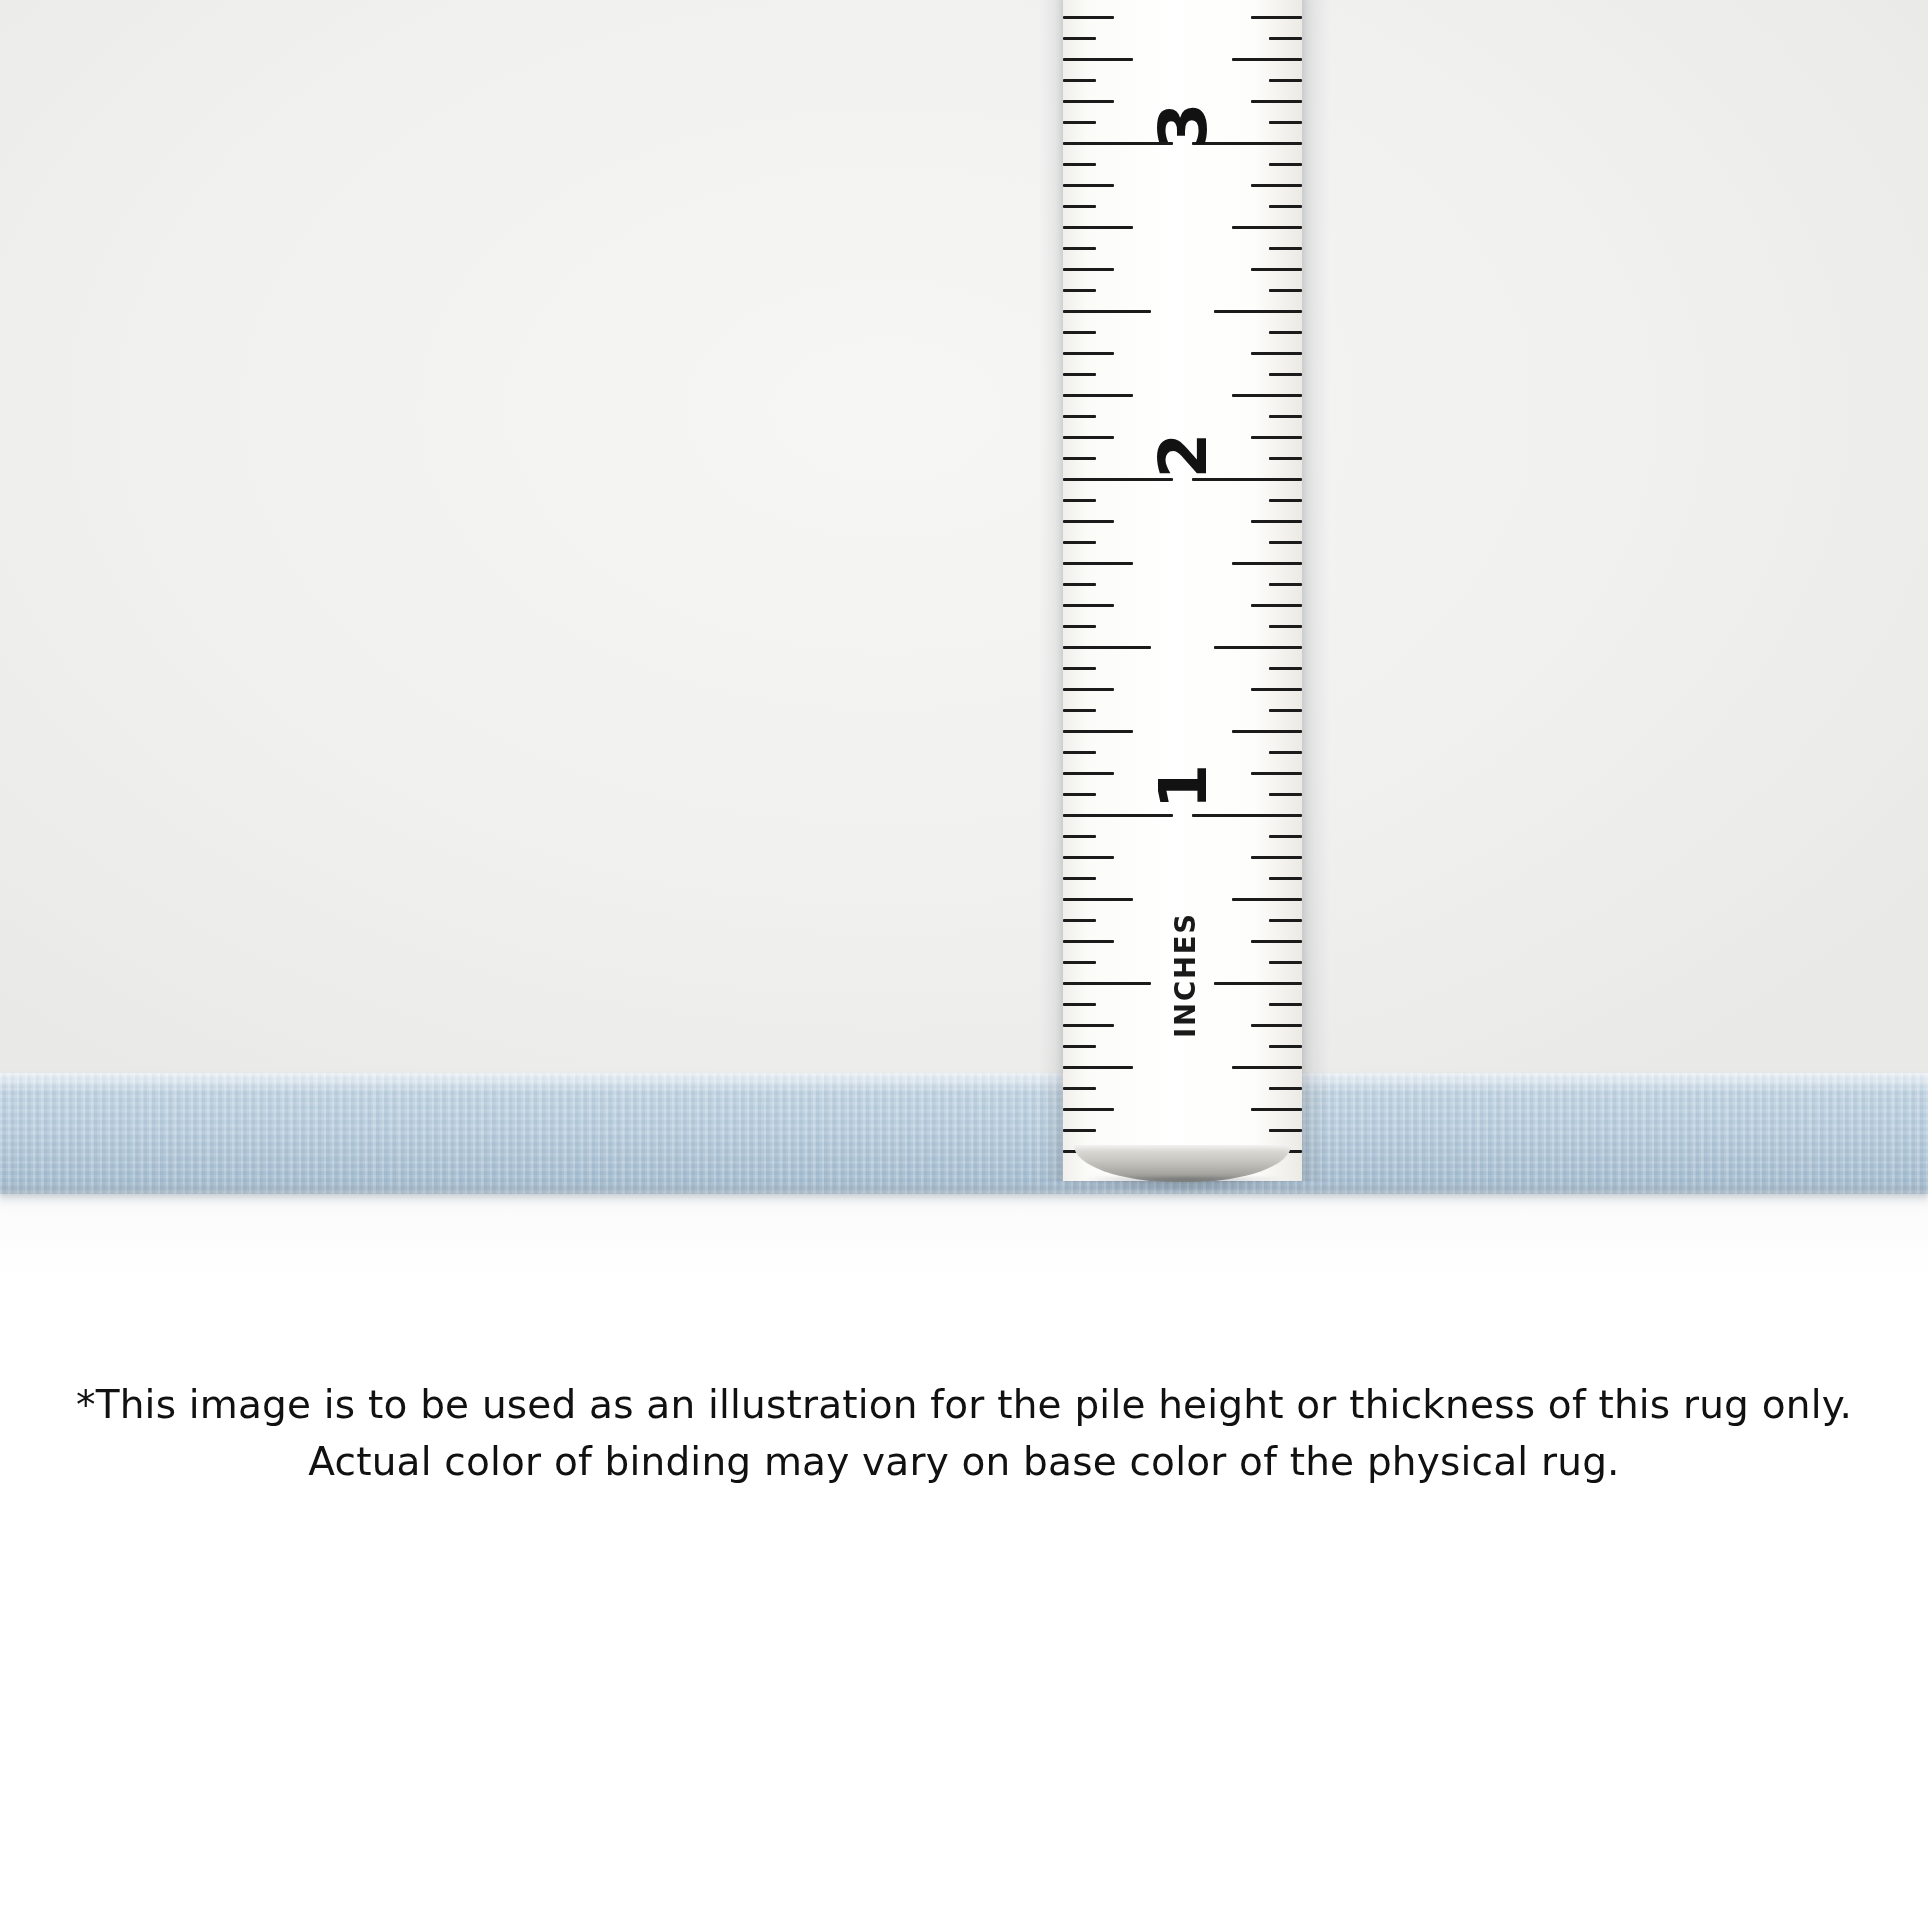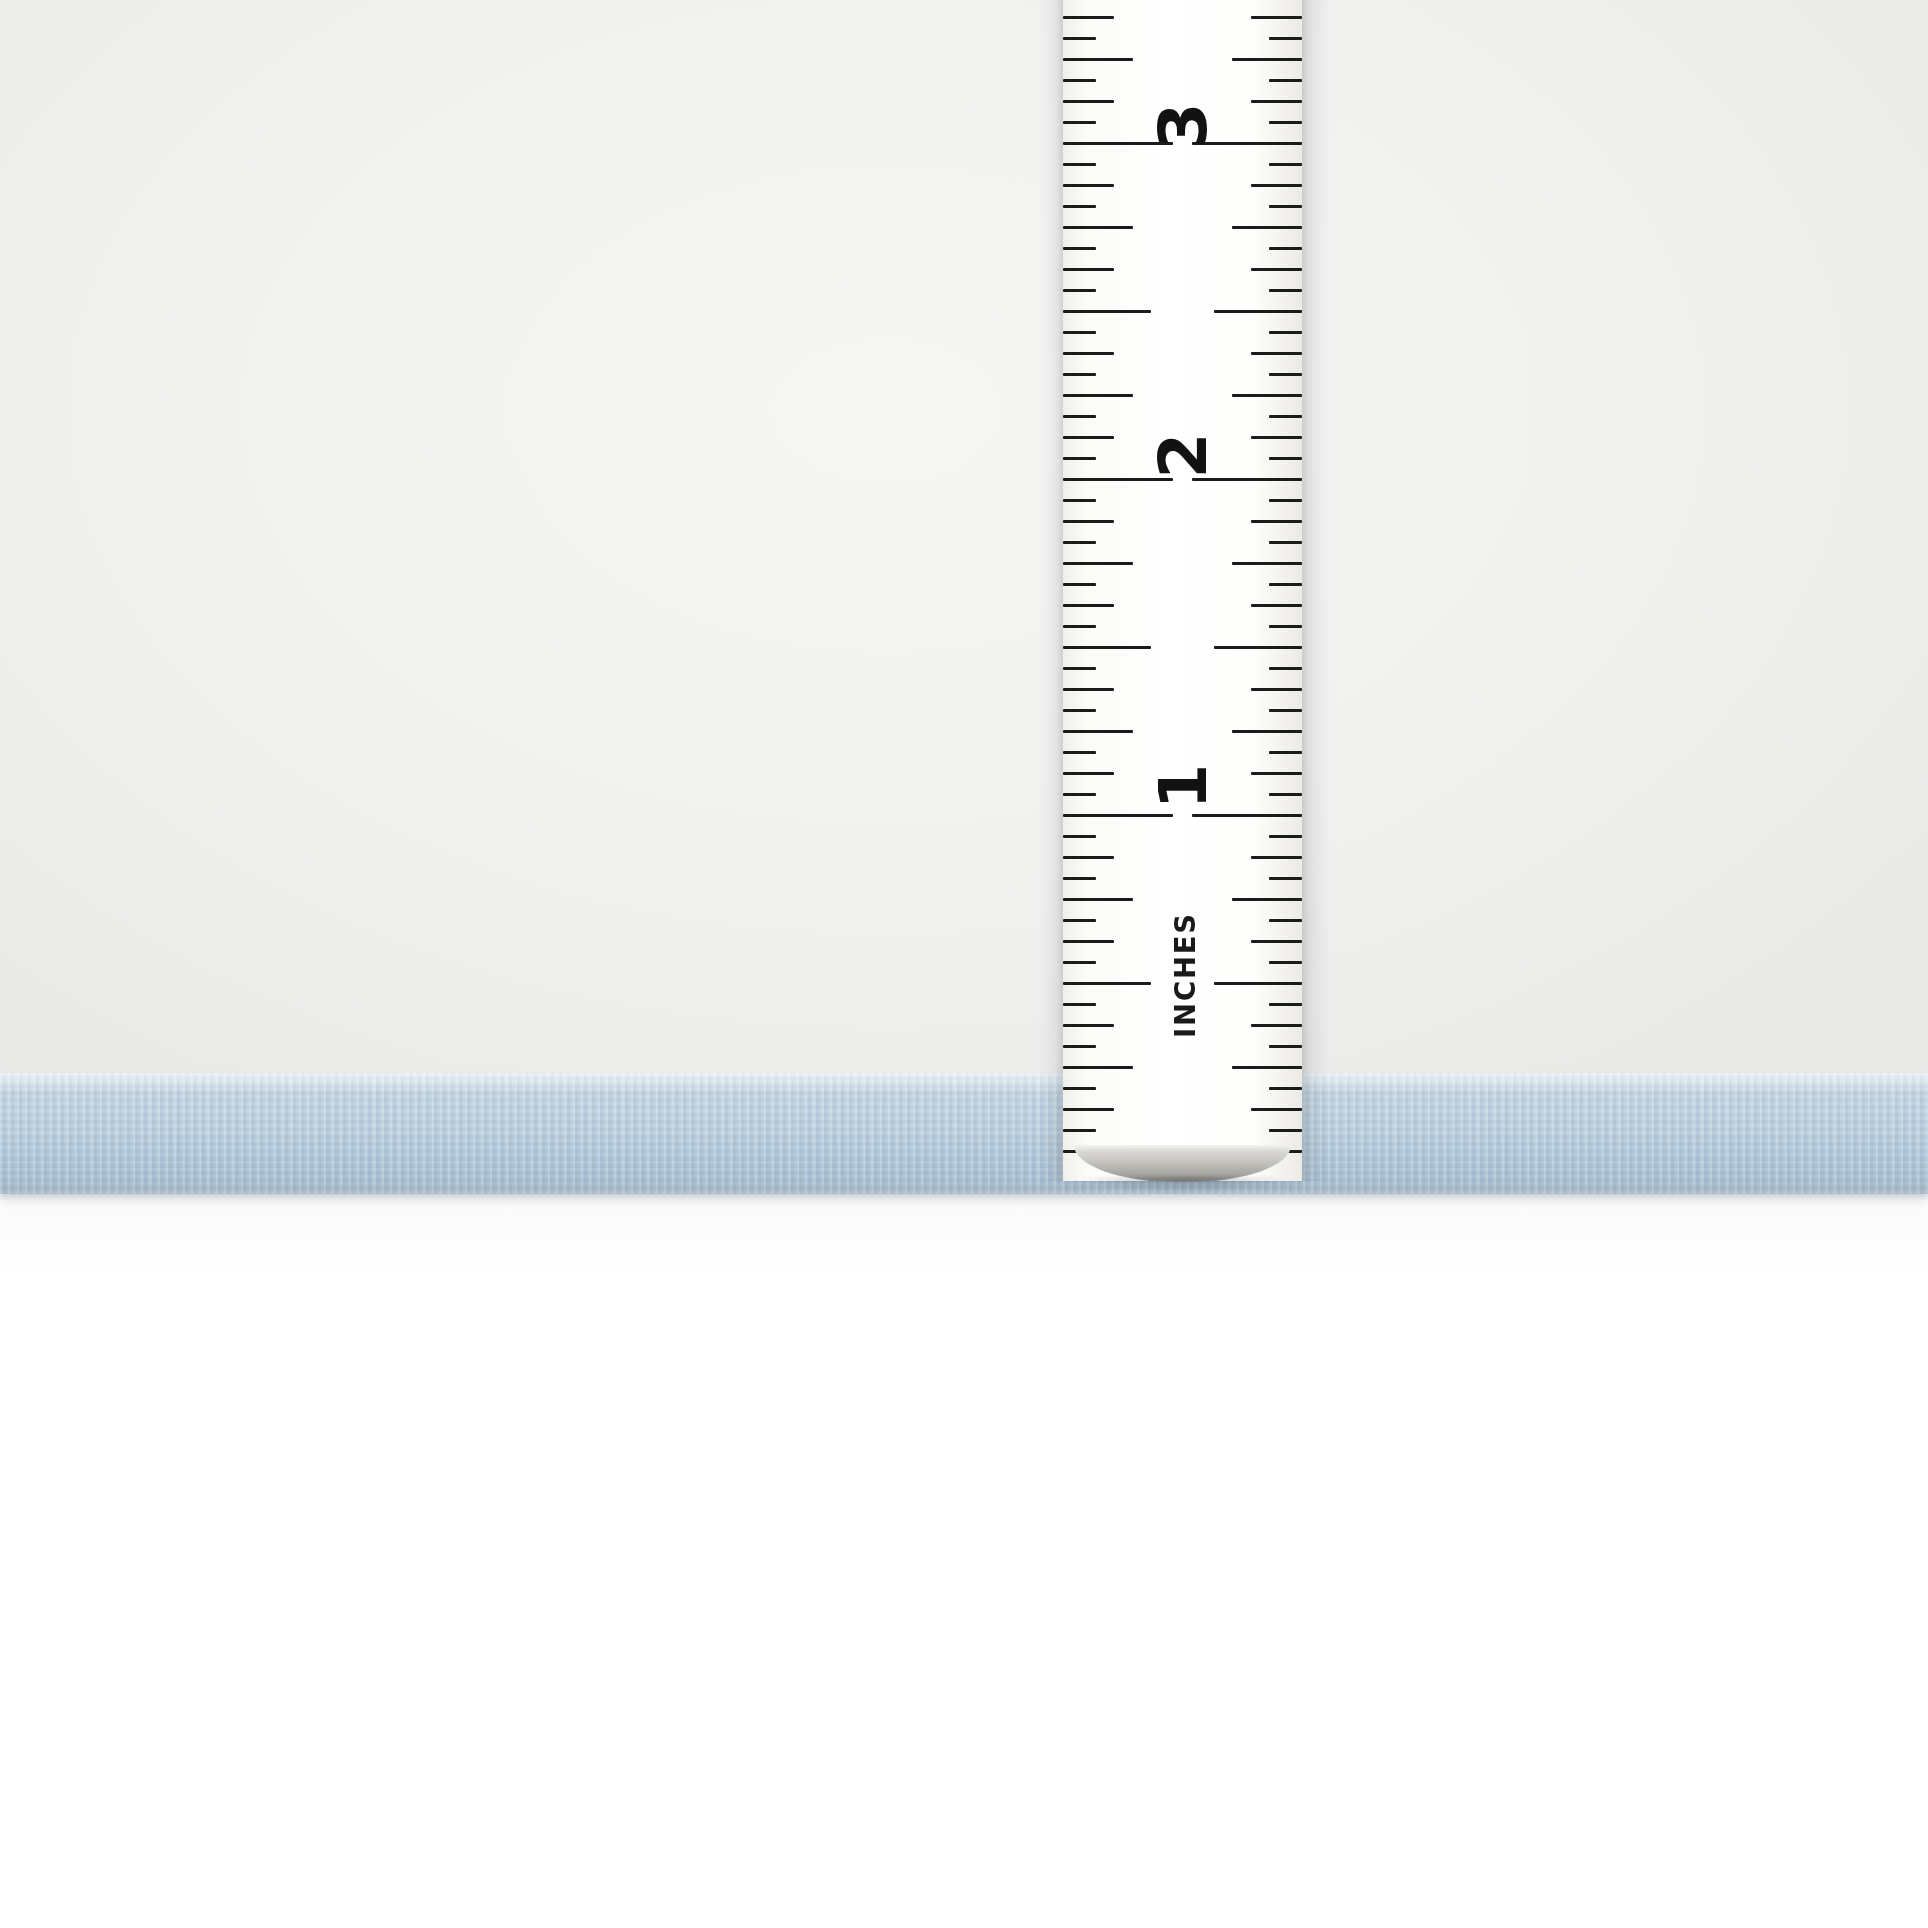--- a/index.html
+++ b/index.html
@@ -349,15 +349,19 @@
       <span class="ruler-num big" style="top: 422px;">2</span>
       <span class="ruler-num big" style="top: 92px;">3</span>
 
       <span class="ruler-unit" style="top: 964px;">INCHES</span>
 
       <div class="ruler-tip"></div>
       <div class="ruler-tip-shadow"></div>
     </div>
   </div>
 
+  <div class="caption">
+    <span class="line">*This image is to be used as an illustration for the pile height or thickness of this rug only.</span>
+    <span class="line">Actual color of binding may vary on base color of the physical rug.</span>
+  </div>
 
 </div>
 
 
 </body></html>

